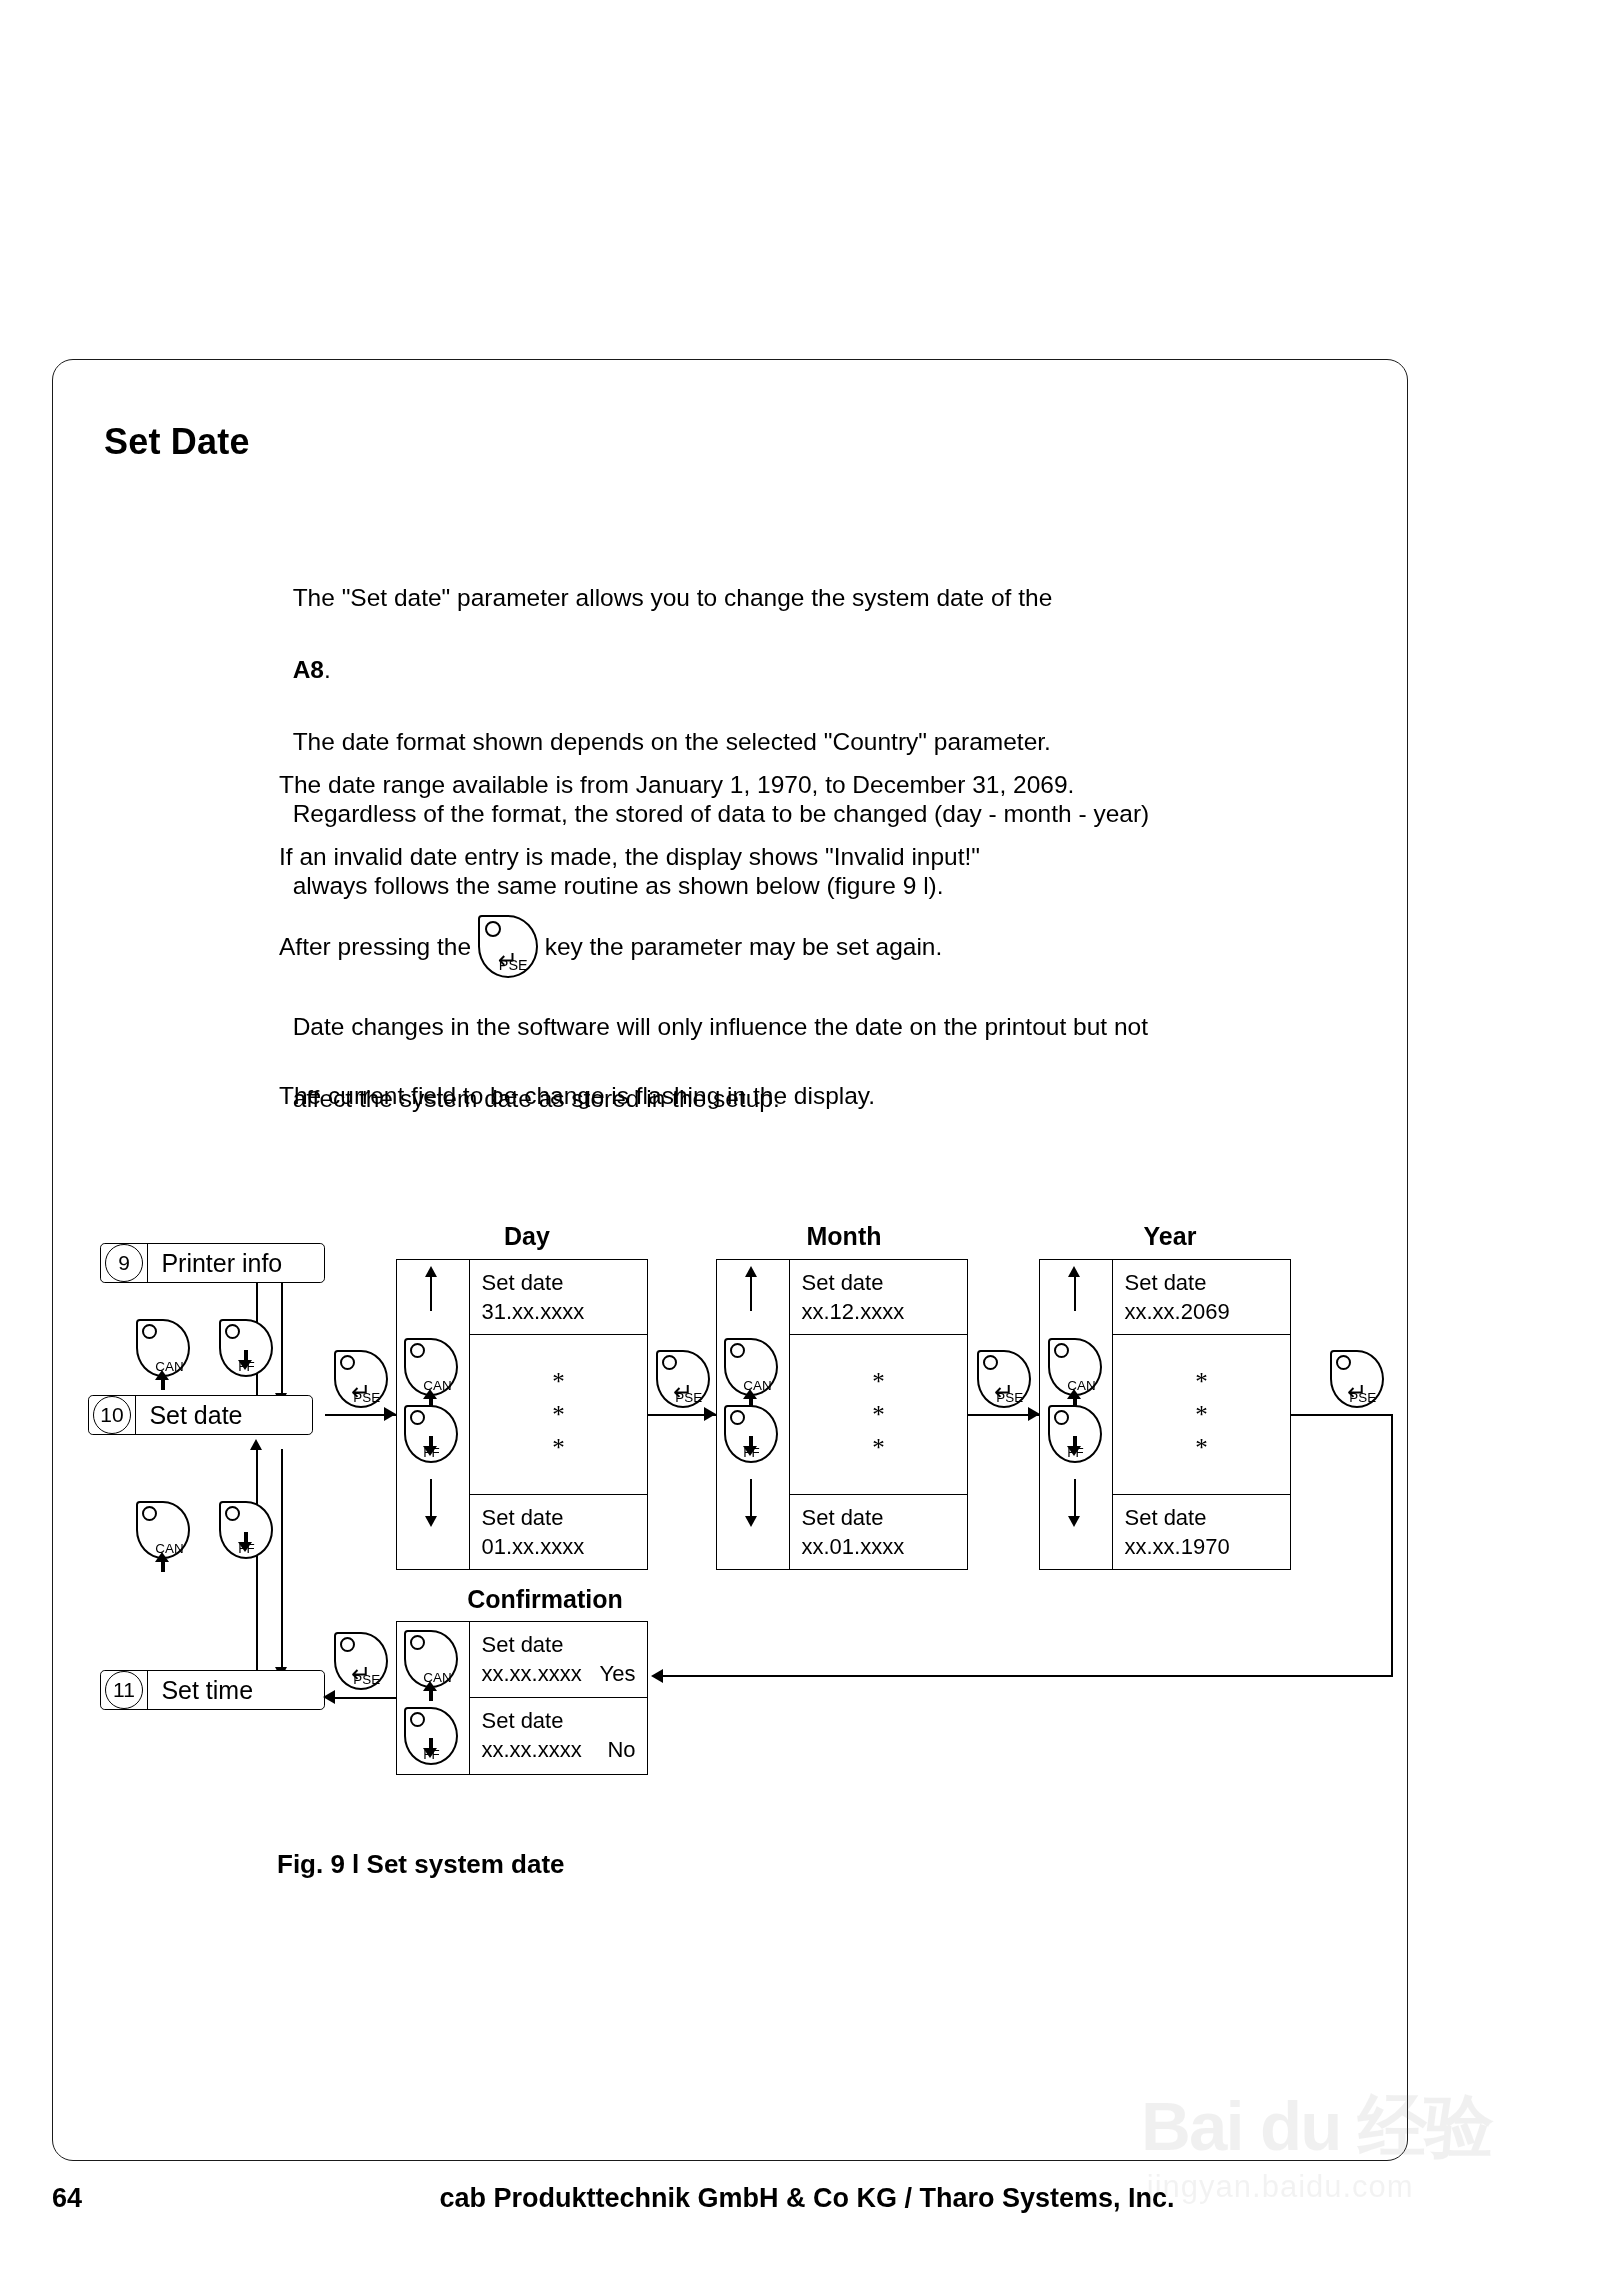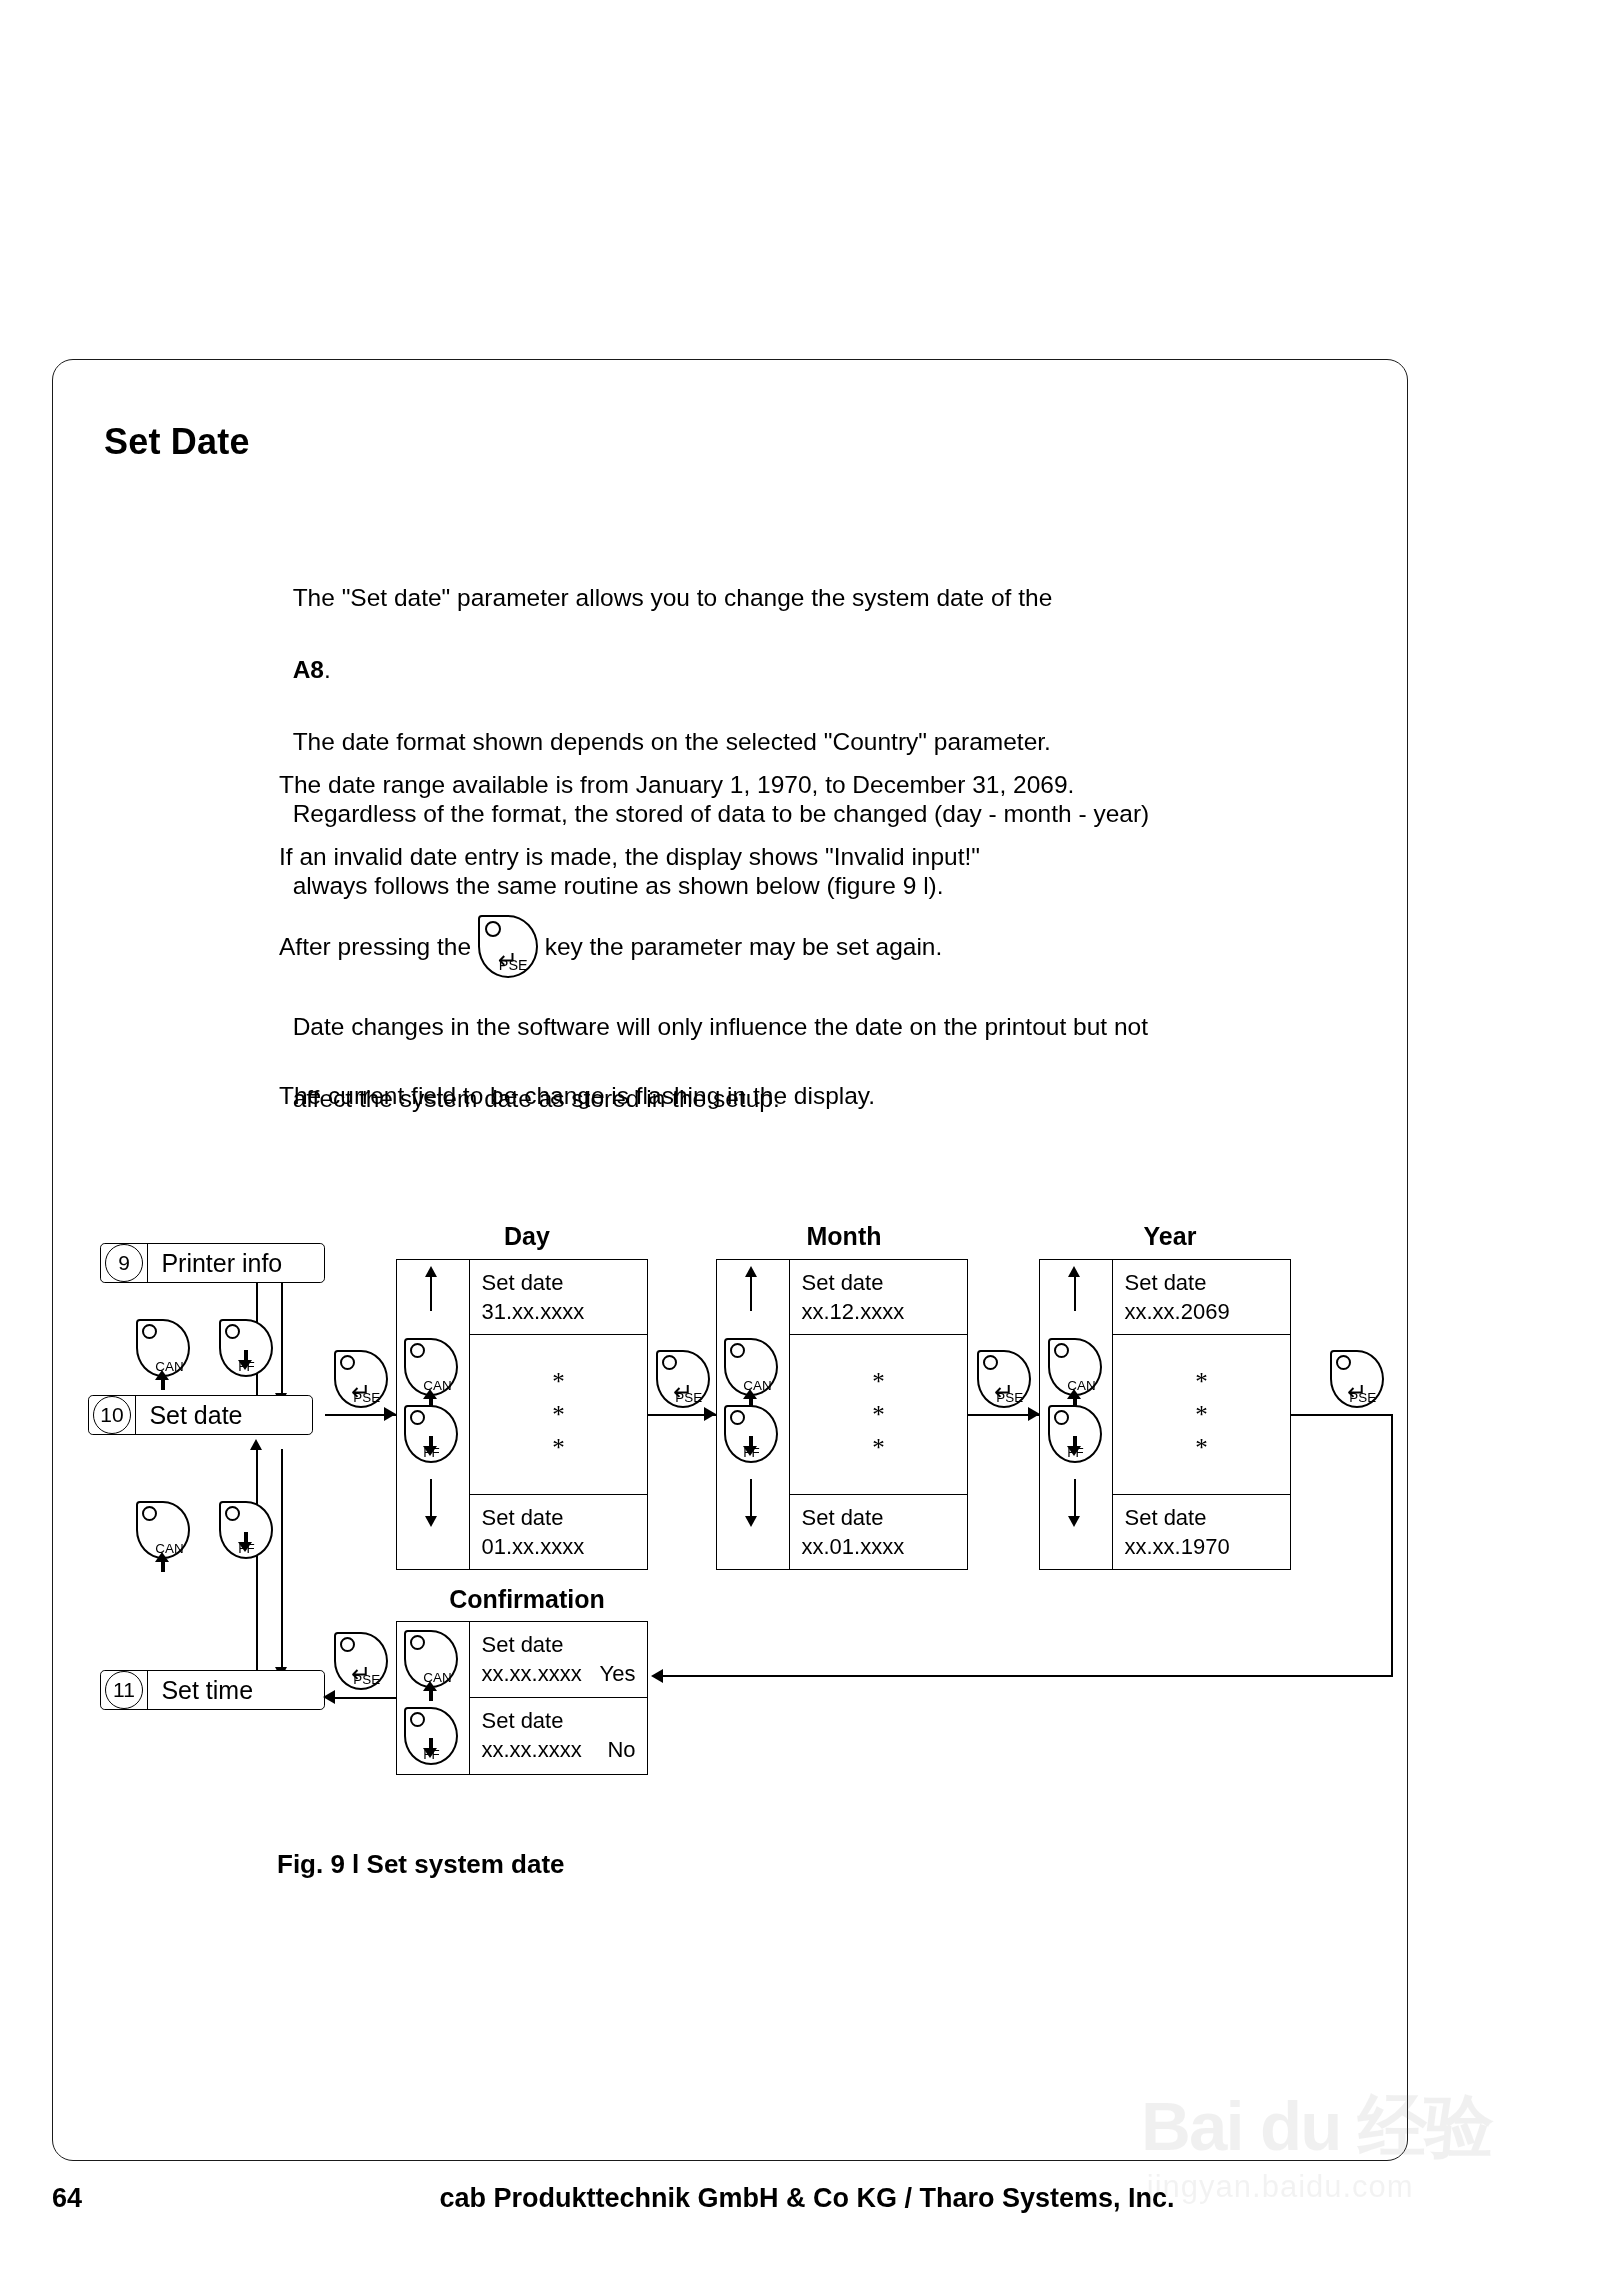--- a/index.html
+++ b/index.html
@@ -368,21 +368,21 @@
   <span>affect the system date as stored in the setup.</span>
 </div>
 
 <div class="para" id="p6">The current field to be change is flashing in the display.</div>
 
 <div id="diagram">
 
   <div class="col-head" style="left:402px; top:1222px; width:250px;">Day</div>
   <div class="col-head" style="left:719px; top:1222px; width:250px;">Month</div>
   <div class="col-head" style="left:1045px; top:1222px; width:250px;">Year</div>
-  <div class="col-head" style="left:402px; top:1585px; width:250px;">Confirmation</div>
+  <div class="col-head" style="left:420px; top:1585px; width:250px;">Confirmation</div>
 
   <div class="tln" style="left:256px; top:1280px; height:123px;"></div>
   <div class="thead-u" style="left:250px; top:1270px;"></div>
   <div class="tln" style="left:281px; top:1280px; height:113px;"></div>
   <div class="thead-d" style="left:275px; top:1393px;"></div>
 
   <div class="tln" style="left:256px; top:1449px; height:228px;"></div>
   <div class="thead-u" style="left:250px; top:1439px;"></div>
   <div class="tln" style="left:281px; top:1449px; height:218px;"></div>
   <div class="thead-d" style="left:275px; top:1667px;"></div>

